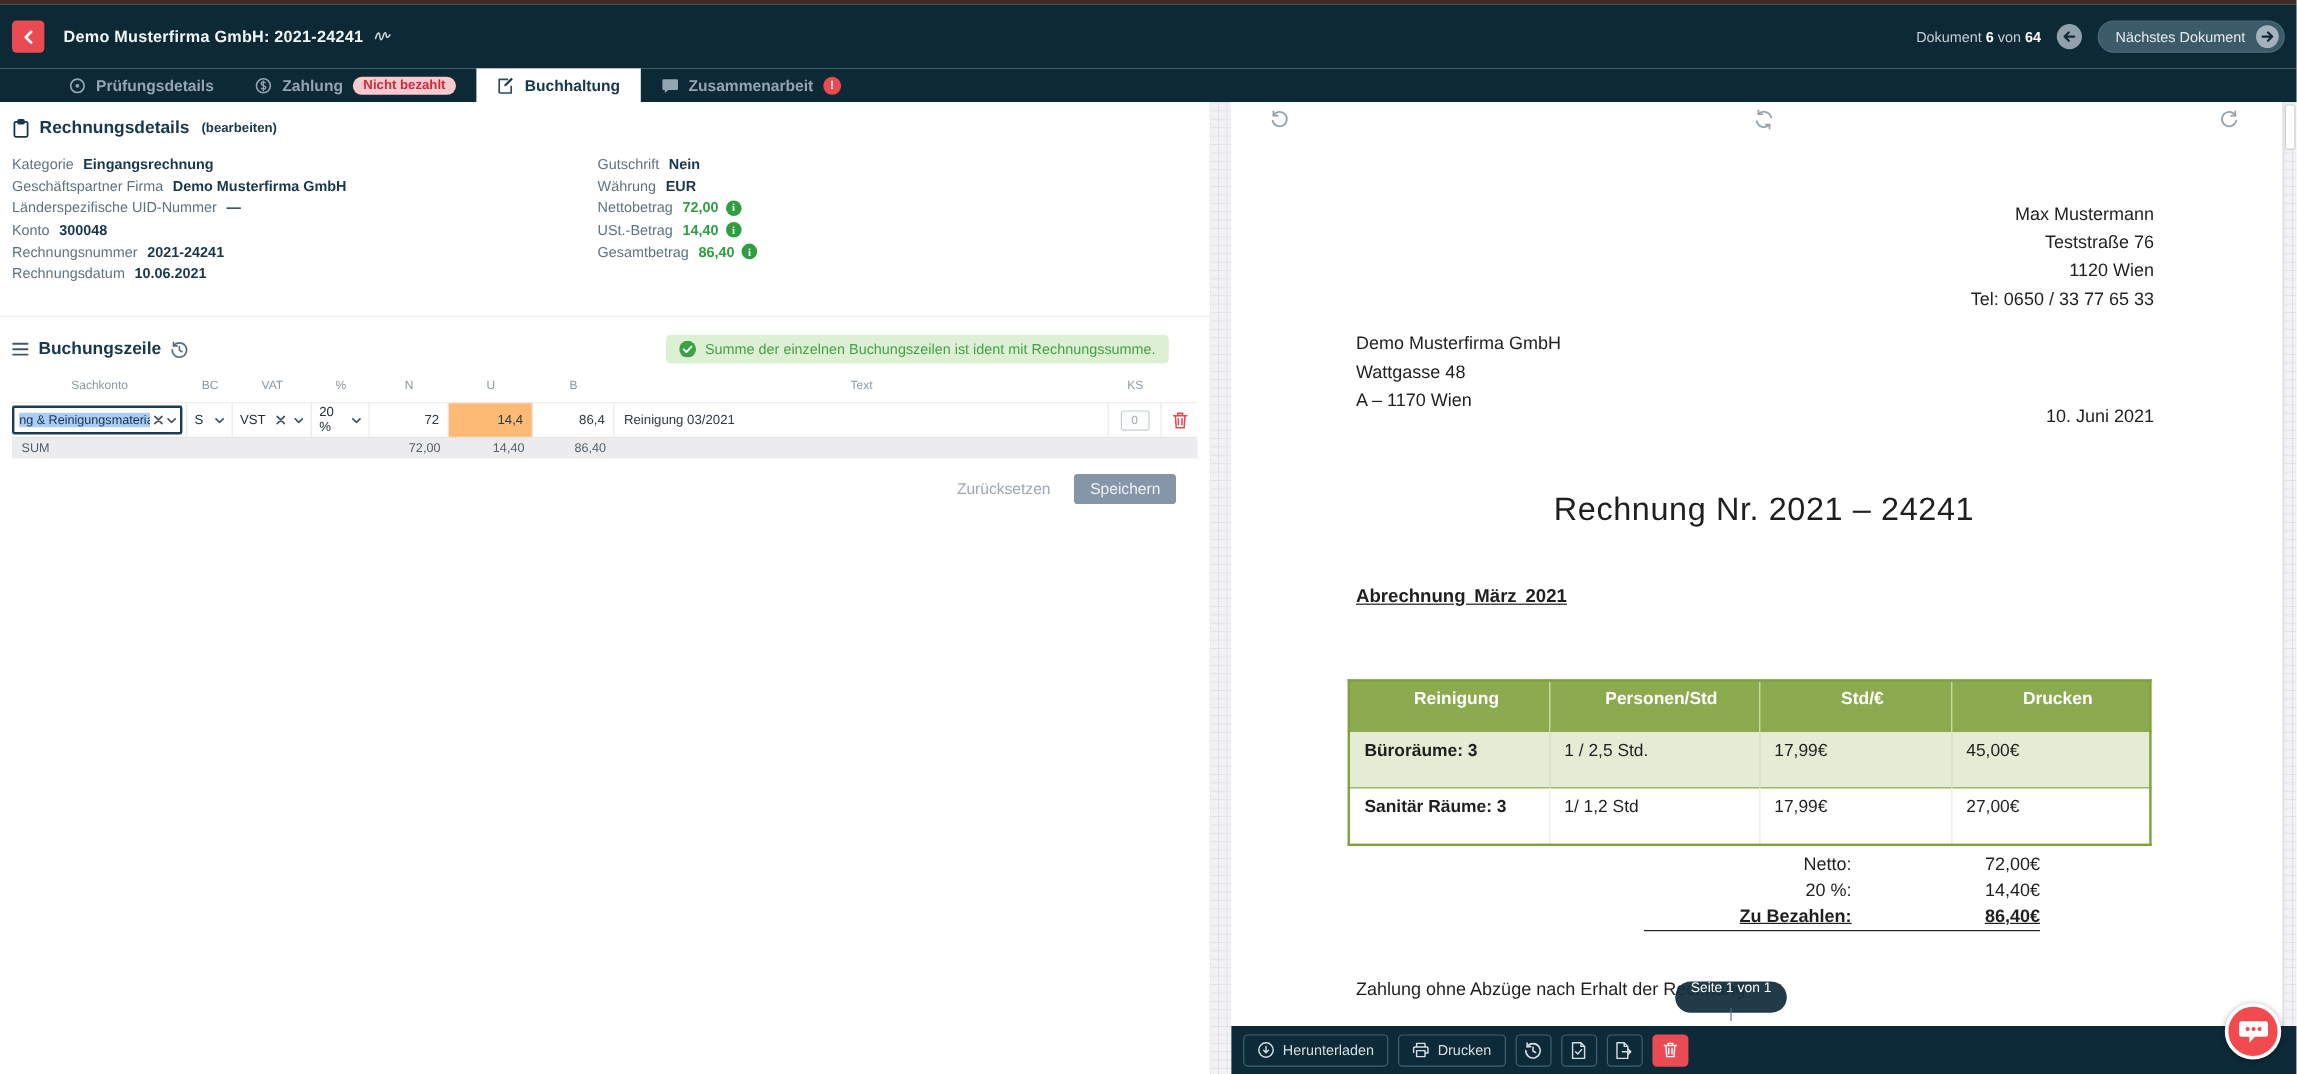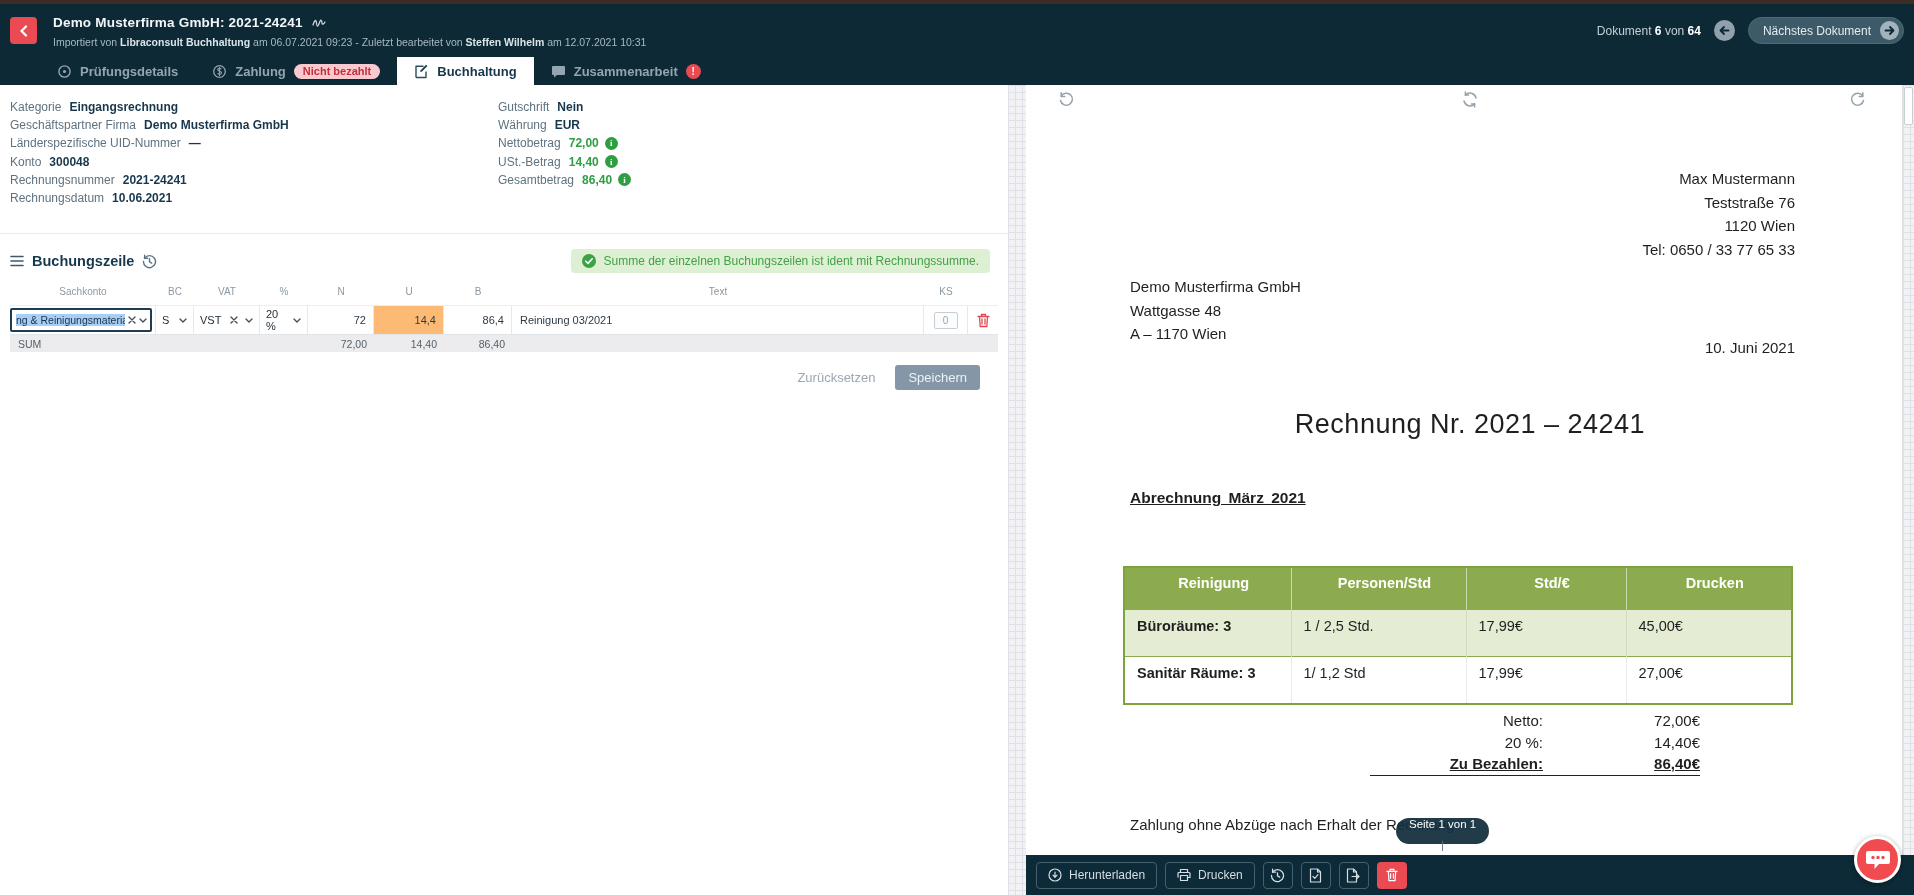--- a/index.html
+++ b/index.html
@@ -64,21 +64,21 @@
   .fv { color:#17374d; font-weight:700; }
   .fv.green { color:#2f9e41; }
   .info-i { width:13px; height:13px; border-radius:50%; background:#2f9e41; color:#fff;
             font-size:9px; font-weight:700; display:inline-flex; align-items:center;
             justify-content:center; margin-left:6px; font-family:"Liberation Serif",serif; }
   .divider { border:none; border-top:1px solid #e8eaed; margin:26px -10px 0; }
 
   
   .bk-head { display:flex; align-items:center; margin-top:15px; }
   .bk-left { display:flex; align-items:center; gap:8px; }
-  .success-pill { margin-left:auto; margin-right:8px; background:#def0d3; color:#42a147;
+  .success-pill { margin-left:auto; margin-right:24px; background:#def0d3; color:#42a147;
                   font-size:12px; display:flex; align-items:center; gap:7px;
                   padding:5px 11px; border-radius:4px; }
 
   .btable { margin-top:11px; font-size:11px; color:#2e3b46; }
   .bt-head { display:flex; height:15px; align-items:center; color:#8b98a2; font-size:10px; margin-bottom:6px; }
   .bt-head > div { text-align:center; }
   .bt-row { display:flex; align-items:center; height:30px; border-bottom:1px solid #e2e5e8; border-top:1px solid #eceef0; }
   .bt-row > div { height:100%; display:flex; align-items:center; border-right:1px solid #e6e9eb; }
   .c-sach { width:146px; } .c-bc { width:38px; } .c-vat { width:66px; } .c-pct { width:48px; }
   .c-n { width:66px; } .c-u { width:70px; } .c-b { width:68px; }
@@ -165,21 +165,20 @@
     </div>
     <div class="hdr-titlebox">
       <div class="hdr-title-row">
         <span class="hdr-title">Demo Musterfirma GmbH: 2021-24241</span>
         <span class="squiggle">
           <svg width="15" height="10" viewBox="0 0 15 10" fill="none" stroke="currentColor" stroke-width="1.3" stroke-linecap="round">
               <path d="M1 7c1.5-5 3-6 3.5-2s1.2 4.5 3-.5c1.3-3.6 2.3-2.4 2.5.5.1 1.8 1.5 1.5 3-1"></path>
             </svg>
         </span>
       </div>
-      <div class="hdr-sub"><span>Importiert von </span><b>Libraconsult Buchhaltung</b><span> am 06.07.2021 09:23 - Zuletzt bearbeitet von </span><b>Steffen Wilhelm</b><span> am 12.07.2021 10:31</span></div>
     </div>
     <div class="hdr-right">
       <span class="doc-counter"><span>Dokument</span> <b>6</b> <span>von</span> <b>64</b></span>
       <span class="circle-btn">
         <svg width="11" height="11" viewBox="0 0 11 11" fill="none" stroke="#0d2935" stroke-width="1.8" stroke-linecap="round" stroke-linejoin="round">
             <path d="M9.5 5.5h-7M5 2 1.5 5.5 5 9"></path>
           </svg>
       </span>
       <span class="next-pill">
         <span>Nächstes Dokument</span>
@@ -221,20 +220,28 @@
         </svg>
       <span>Zusammenarbeit</span>
       <span class="tab-alert">!</span>
     </div>
   </div>
 
   <div class="body">
 
     <div class="lpanel">
 
+      <div class="sec-head">
+        <svg width="15" height="16" viewBox="0 0 15 16" fill="none" stroke="#17374d" stroke-width="1.5">
+            <rect x="2" y="2.5" width="11" height="12.5" rx="1.2"></rect>
+            <rect x="5" y="1" width="5" height="3" rx="1" fill="#17374d"></rect>
+          </svg>
+        <span class="sec-title">Rechnungsdetails</span>
+        <span class="edit-hint">(bearbeiten)</span>
+      </div>
 
       <div class="fields">
         <div class="fcol fcol1">
           <div class="frow">
               <span class="fl">Kategorie</span>
               <span class="fv">Eingangsrechnung</span>
             </div>
           <div class="frow">
               <span class="fl">Geschäftspartner Firma</span>
               <span class="fv">Demo Musterfirma GmbH</span>

